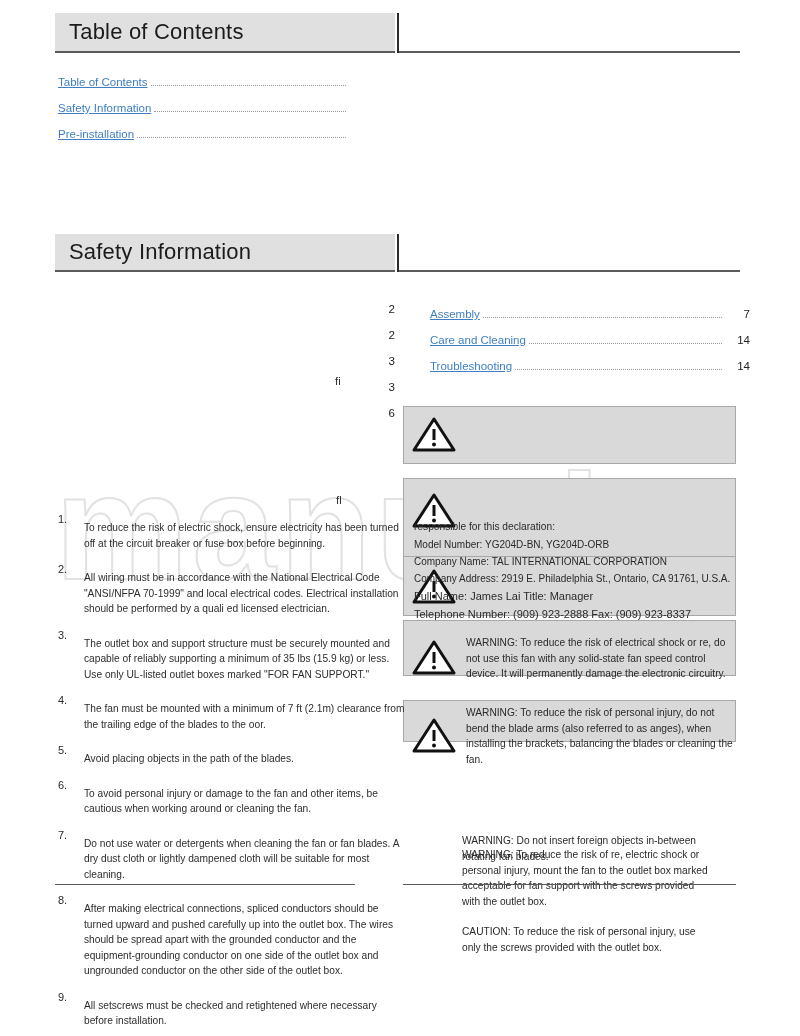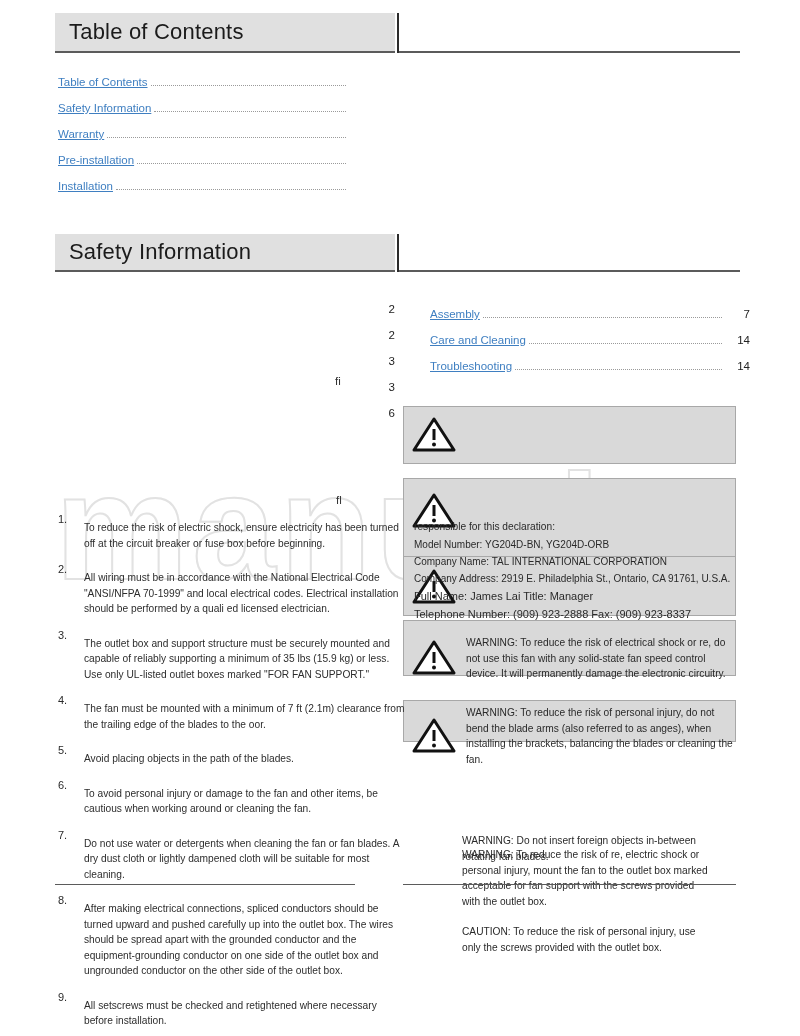--- a/index.html
+++ b/index.html
@@ -222,34 +222,26 @@
   <div class="toc-row">
     <span class="toc-link">Table of Contents</span>
     <span class="toc-dots"></span>
   </div>
 
   <div class="toc-row">
     <span class="toc-link">Safety Information</span>
     <span class="toc-dots"></span>
   </div>
 
-  <div class="toc-row">
-    <span class="toc-link">Warranty</span>
-    <span class="toc-dots"></span>
-  </div>
 
   <div class="toc-row">
     <span class="toc-link">Pre-installation</span>
     <span class="toc-dots"></span>
   </div>
 
-  <div class="toc-row">
-    <span class="toc-link">Installation</span>
-    <span class="toc-dots"></span>
-  </div>
 </div>
 
 <div class="heading-block" style="left:55px; top:234px; width:685px; height:38px;">
   <div class="heading-bar" style="width:340px;">
     <span>Safety Information</span>
   </div>
   <div class="heading-tick"></div>
   <div class="heading-rule"></div>
 </div>
 

